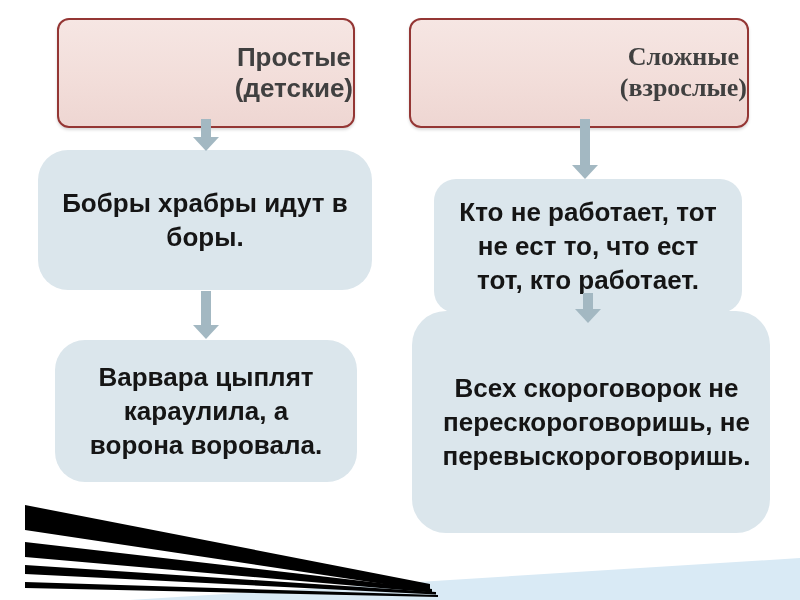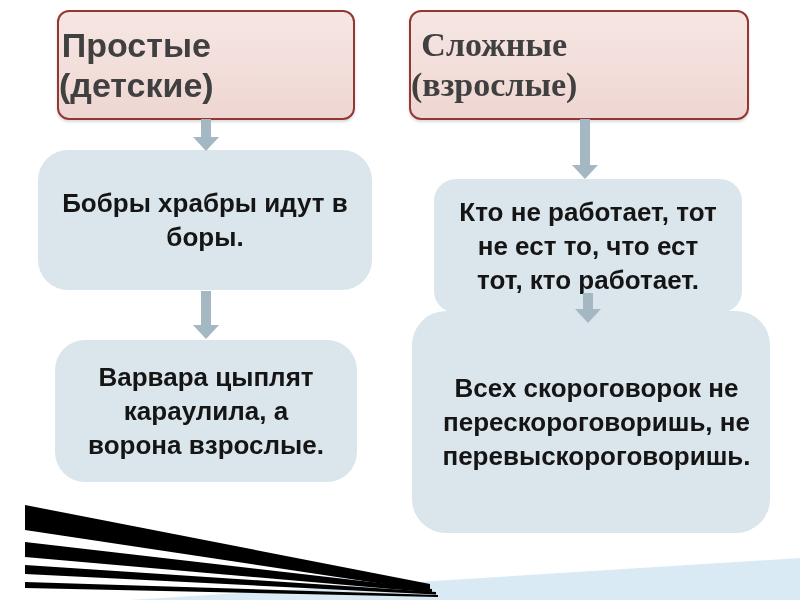--- a/index.html
+++ b/index.html
@@ -16,23 +16,23 @@
   .slide{
     position:relative;width:800px;height:600px;background:#ffffff;overflow:hidden;
     font-family:"Liberation Sans", sans-serif;
   }
   .header-box{
     position:absolute;
     background:linear-gradient(180deg,#f6e6e3 0%,var(--header-fill) 60%,#eed6d2 100%);
     border:2.5px solid var(--header-border);
     border-radius:12px;
     box-shadow:0 2px 3px rgba(0,0,0,0.15);
-    display:flex;align-items:center;justify-content:flex-start;
-    text-align:center;font-weight:bold;font-size:34px;line-height:1.18;
-    color:var(--header-text);white-space:pre-line;
+    display:flex;align-items:center;justify-content:flex-end;
+    text-align:center;font-weight:bold;font-size:26px;line-height:1.18;
+    color:var(--header-text);white-space:pre-line;margin-top:8px;
   }
   .content-box{
     position:absolute;
     background:var(--box-fill);
     display:flex;align-items:center;justify-content:center;
     text-align:center;font-weight:bold;font-size:26px;line-height:1.32;
     color:var(--box-text);
     padding:10px 22px;box-sizing:border-box;
   }
   .arrow{position:absolute;z-index:2;}
@@ -80,21 +80,21 @@
       <rect x="8" y="0" width="10" height="16" fill="var(--arrow)"></rect>
       <polygon points="0,16 26,16 13,30" fill="var(--arrow)"></polygon>
     </svg>
   </div>
 
   <div class="content-box" style="left:38px;top:150px;width:334px;height:140px;border-radius:30px;">
     <span>Бобры храбры идут в боры.</span>
   </div>
 
   <div class="content-box" style="left:55px;top:340px;width:302px;height:142px;border-radius:30px;">
-    <span>Варвара цыплят караулила, а ворона взрослые.</span>
+    <span>Варвара цыплят караулила, а ворона воровала.</span>
   </div>
 
   <div class="content-box" style="left:434px;top:179px;width:308px;height:134px;border-radius:22px;">
     <span>Кто не работает, тот не ест то, что ест тот, кто работает.</span>
   </div>
 
   <div class="content-box" style="left:412px;top:311px;width:358px;height:222px;border-radius:34px;padding-left:33px;">
     <span>Всех скороговорок не перескороговоришь, не перевыскороговоришь.</span>
   </div>
 

